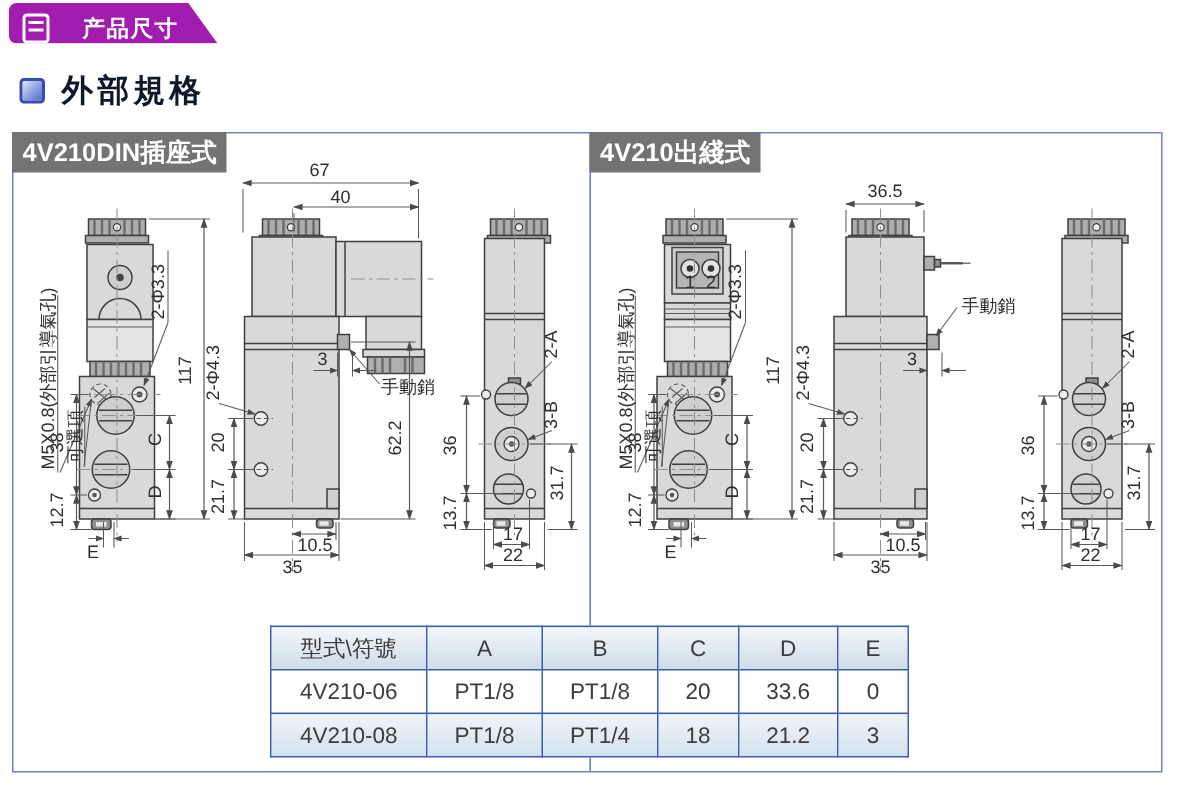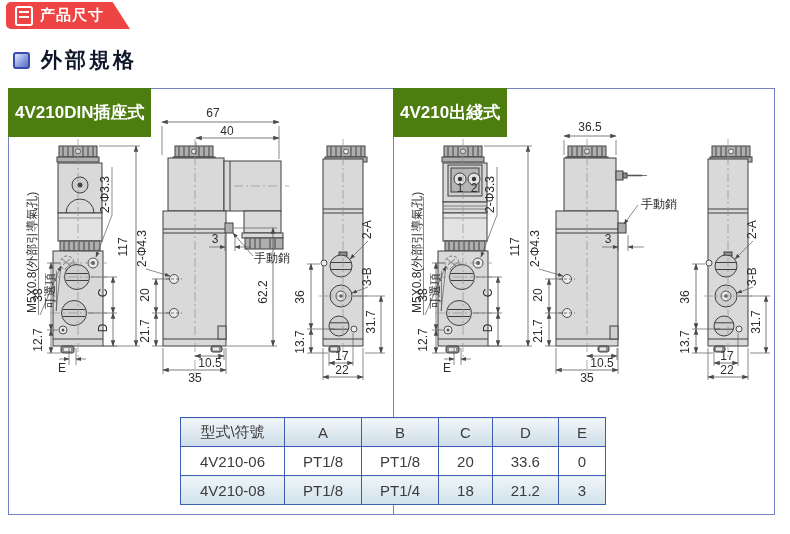--- a/index.html
+++ b/index.html
@@ -1,37 +1,37 @@
 <!DOCTYPE html>
 <html><head>
 <meta charset="utf-8">
 <style>
   html,body{margin:0;padding:0}
   body{width:790px;height:534px;background:#fff;position:relative;overflow:hidden;
        font-family:"Liberation Sans",sans-serif}
   
-  .badge{position:absolute;left:6px;top:2px;height:27px;background:#ef4444;color:#fff;
-         display:flex;align-items:center;gap:7px;padding:0 26px 0 9px;font-weight:bold;
+  .badge{position:absolute;left:6px;top:2px;height:27px;background:#a21caf;color:#fff;
+         display:flex;align-items:flex-end;gap:22px;padding:0 26px 0 9px;font-weight:bold;
          font-size:15px;letter-spacing:1px;border-radius:5px 0 0 5px;
          clip-path:polygon(0 0,86% 0,100% 100%,0 100%)}
   .doc-icon{width:14px;height:16px;border:2px solid #fff;border-radius:3px;position:relative;flex:0 0 auto}
   .doc-icon::before{content:"";position:absolute;left:2px;right:2px;top:3px;height:2px;
          background:#fff;box-shadow:0 5px 0 #fff}
   
   .section-head{position:absolute;left:13px;top:46px;display:flex;align-items:center;gap:11px}
   .bullet{width:13px;height:13px;border:2px solid #3a4bb0;border-radius:3px;
          background:linear-gradient(135deg,#e4eafc 0%,#8c9fe0 55%,#5a6fc0 100%)}
   .section-head h2{margin:0;font-size:21px;font-weight:bold;color:#0f172a;letter-spacing:3px}
   
   .panels{position:absolute;left:8px;top:88px;width:775px;height:427px}
   .panel{position:absolute;top:0;height:427px;border:1px solid #7282c2;box-sizing:border-box;background:#fff}
   .panel.din{left:0;width:386px}
   .panel.wire{left:385px;width:382px}
-  .panel-title{position:absolute;top:-1px;left:-1px;background:#4d7c0f;color:#fff;font-weight:bold;
-         font-size:17px;line-height:25px;padding:12px 7px;letter-spacing:0;white-space:nowrap}
+  .panel-title{position:absolute;top:-1px;left:-1px;background:#737373;color:#fff;font-weight:bold;
+         font-size:17px;line-height:25px;padding:1px 7px;letter-spacing:0;white-space:nowrap}
   svg.draw{position:absolute;left:0;top:0}
   
   .bd{fill:#d9d9d9;stroke:#3f3f3f;stroke-width:1}
   .bd2{fill:#e3e3e3;stroke:#3f3f3f;stroke-width:1}
   .bd3{fill:#cfcfcf;stroke:#3f3f3f;stroke-width:1}
   .dk{fill:#aeaeae;stroke:#3f3f3f;stroke-width:1}
   .dkr{fill:#8f8f8f;stroke:#3f3f3f;stroke-width:1}
   .wh{fill:#ececec;stroke:#3f3f3f;stroke-width:0.9}
   .ln{stroke:#3f3f3f;stroke-width:1;fill:none}
   .st{stroke:#6b6b6b;stroke-width:1.6;fill:none}

